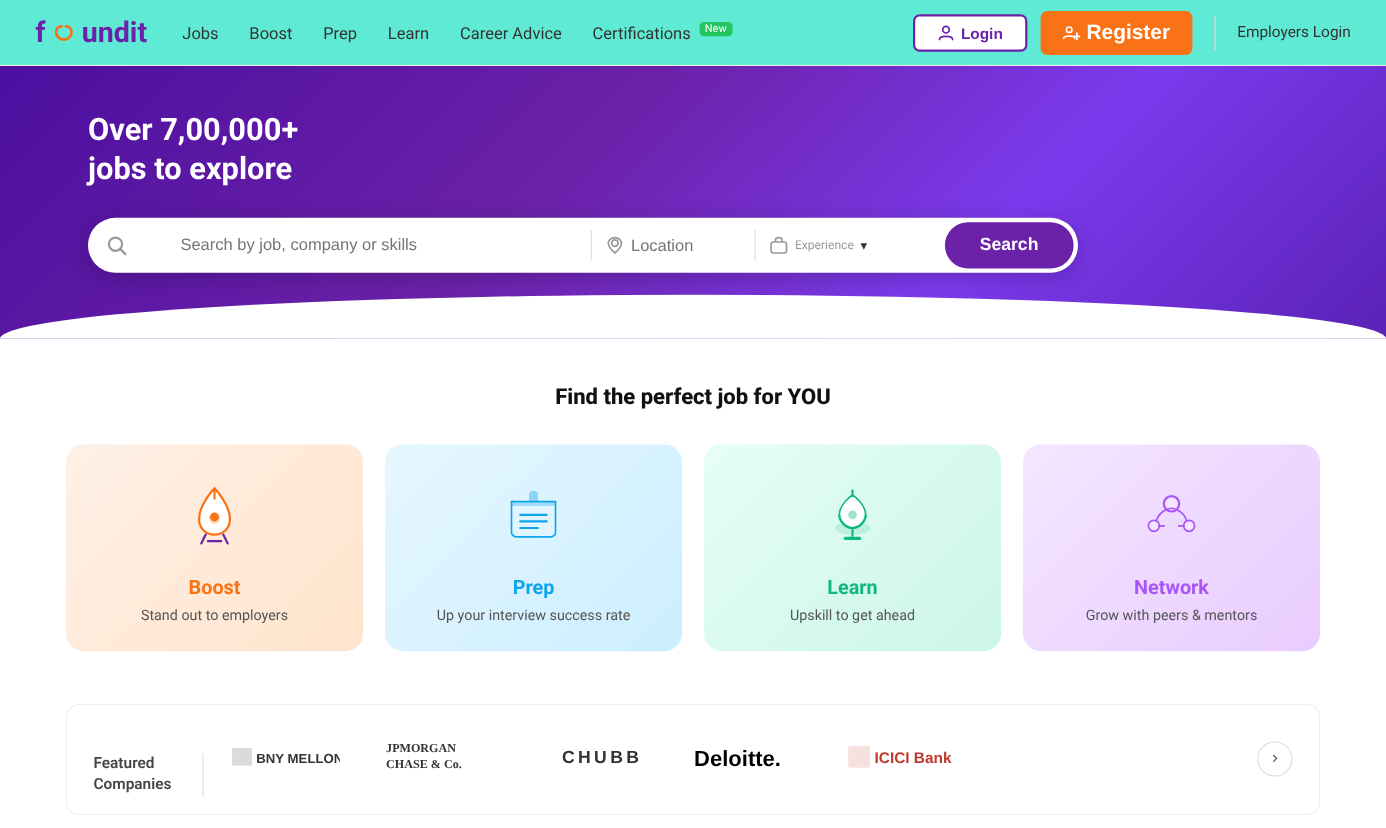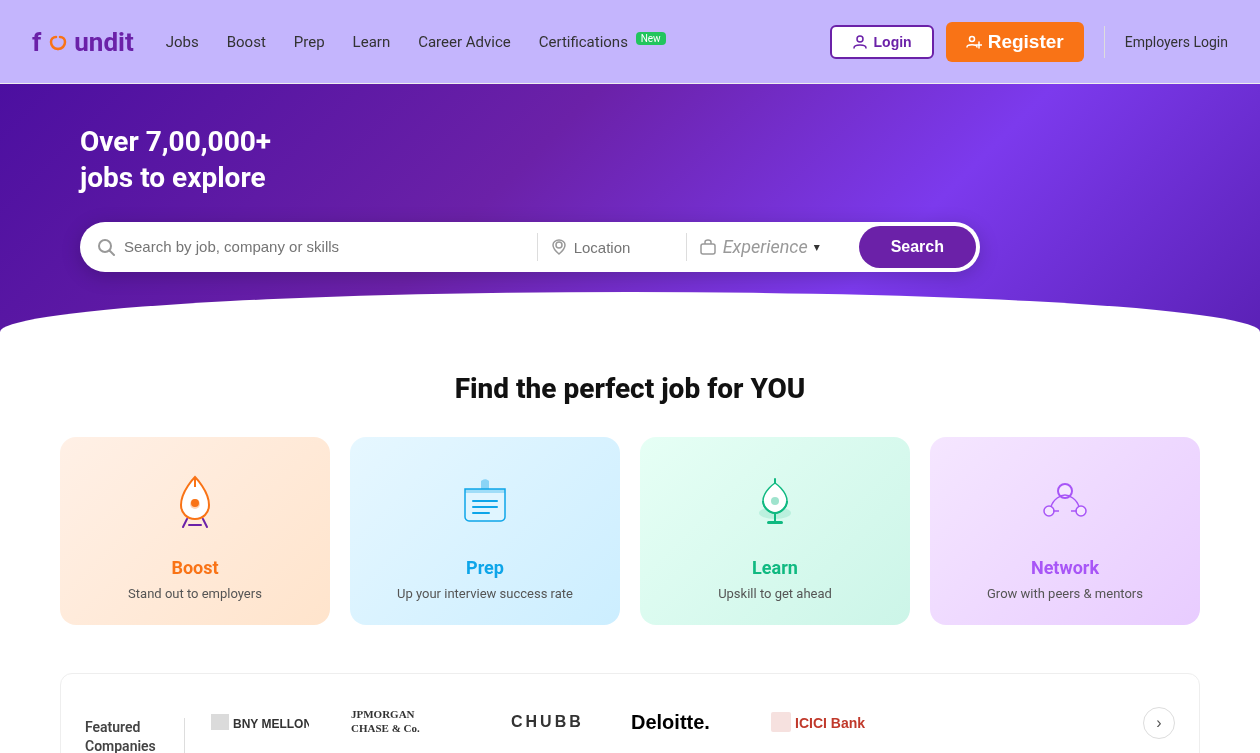--- a/index.html
+++ b/index.html
@@ -1,21 +1,21 @@
 <!DOCTYPE html>
 <html><head>
   <meta charset="utf-8">
   <style>
     * { box-sizing: border-box; margin: 0; padding: 0; }
     body { font-family: -apple-system, BlinkMacSystemFont, 'Segoe UI', Roboto, sans-serif; background: #fff; color: #222; }
 
     
     .navbar {
-      display: flex; align-items: center; padding: 0 32px; height: 84px;
-      background: #c4b5fd; border-bottom: 1px solid #eee; position: relative; z-index: 10;
+      display: flex; align-items: center; padding: 0 32px; height: 60px;
+      background: #5eead4; border-bottom: 1px solid #eee; position: relative; z-index: 10;
     }
     .logo { display: flex; align-items: center; margin-right: 32px; }
     .logo-text { font-size: 26px; font-weight: 700; color: #6b21a8; }
     .logo-o { color: #f97316; }
     .nav-links { display: flex; gap: 28px; flex: 1; }
     .nav-link { font-size: 15px; color: #333; text-decoration: none; cursor: pointer; }
     .cert-badge { background: #22c55e; color: #fff; font-size: 10px; padding: 1px 5px; border-radius: 4px; margin-left: 4px; vertical-align: top; }
     .nav-actions { display: flex; align-items: center; gap: 12px; padding-left: 33px; }
     .btn-login { border: 2px solid #6b21a8; color: #6b21a8; background: #fff; padding: 7px 20px; border-radius: 6px; font-size: 14px; font-weight: 600; cursor: pointer; display: flex; align-items: center; gap: 6px; }
     .btn-register { background: #f97316; color: #fff; border: none; padding: 9px 20px; border-radius: 6px; font-size: 19px; font-weight: 600; cursor: pointer; display: flex; align-items: center; gap: 6px; }
@@ -30,32 +30,32 @@
     .hero::after {
       content: ''; position: absolute; bottom: -40px; left: 0; right: 0; height: 80px;
       background: #fff; border-radius: 50% 50% 0 0 / 40px 40px 0 0;
     }
     .hero-title { color: #fff; font-size: 28px; font-weight: 700; margin-bottom: 25px; line-height: 1.3; }
     .search-bar {
       display: flex; align-items: center; background: #fff; border-radius: 40px;
       padding: 4px 4px 4px 16px; max-width: 900px; box-shadow: 0 4px 20px rgba(0,0,0,0.2);
     }
     .search-icon-svg { color: #999; margin-right: 8px; flex-shrink: 0; }
-    .search-input { border: none; outline: none; font-size: 15px; flex: 1; padding: 10px 0; color: #333; }
+    .search-input { border: none; outline: none; font-size: 15px; flex: 1; padding: 10px 0; color: #333; margin-left: 40px; }
     .search-sep { width: 1px; height: 28px; background: #ddd; margin: 0 12px; }
     .location-wrap { display: flex; align-items: flex-end; gap: 6px; min-width: 120px; }
     .location-input { border: none; outline: none; font-size: 15px; color: #333; width: 100px; }
     .exp-wrap { display: flex; align-items: center; gap: 6px; min-width: 160px; cursor: pointer; }
-    .exp-label { font-size: 18px; color: #999; font-style: italic; }
+    .exp-label { font-size: 11px; color: #999; }
     .chevron { color: #333; font-size: 12px; }
     .btn-search { background: #6b21a8; color: #fff; border: none; border-radius: 32px; padding: 12px 32px; font-size: 16px; font-weight: 700; cursor: pointer; white-space: nowrap; }
 
     
     .main { padding: 40px 60px 20px; }
-    .section-title { text-align: center; font-size: 28px; font-weight: 800; margin-bottom: 32px; color: #111; }
+    .section-title { text-align: center; font-size: 20px; font-weight: 800; margin-bottom: 32px; color: #111; }
 
     
     .feature-cards { display: flex; gap: 20px; justify-content: center; margin-bottom: 48px; }
     .feature-card {
       border-radius: 16px; padding: 32px 24px 24px; text-align: center;
       flex: 1; max-width: 280px; cursor: pointer;
     }
     .feature-card.boost { background: linear-gradient(135deg, #fff0e6 0%, #ffe4cc 100%); }
     .feature-card.prep { background: linear-gradient(135deg, #e6f7ff 0%, #cceeff 100%); }
     .feature-card.learn { background: linear-gradient(135deg, #e6fff5 0%, #ccf5e8 100%); }

